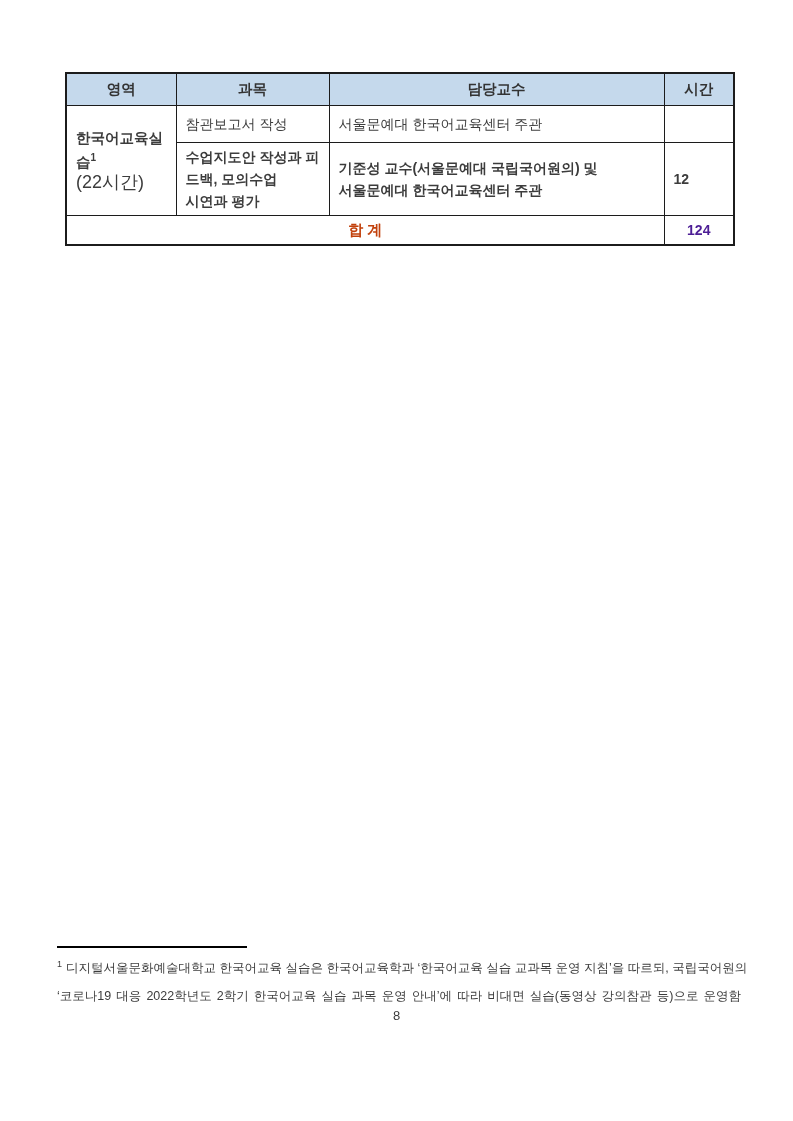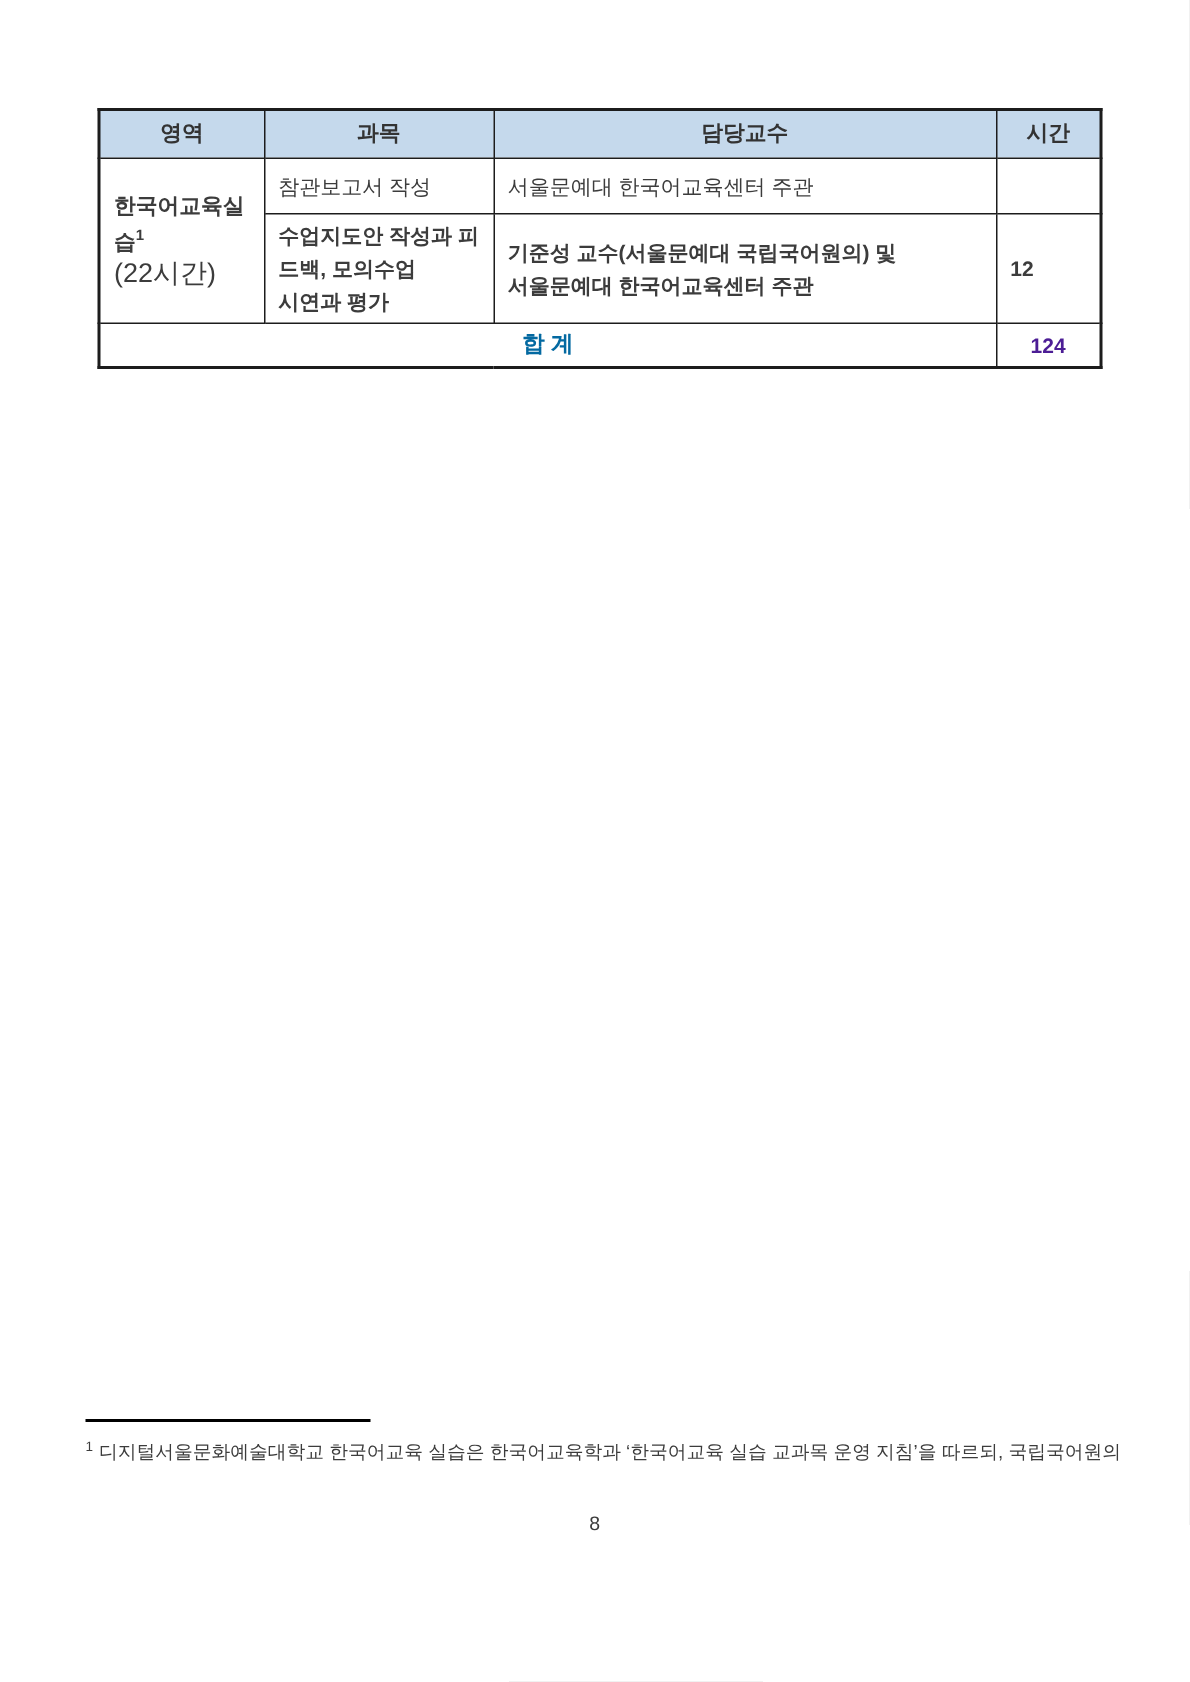--- a/index.html
+++ b/index.html
@@ -60,21 +60,21 @@
   .area-title sup { font-size: 10px; font-weight: bold; }
   .area-sub { font-size: 18px; line-height: 20px; }
 
   td.subject-cell, td.prof-cell { text-align: left; margin-left: 45px; }
   td.hours-cell { text-align: left; }
 
   td.total-label-cell {
     text-align: center;
     font-weight: bold;
     font-size: 15px;
-    color: #0369a1;
+    color: #c2410c;
   }
   td.total-value-cell {
     text-align: center;
     font-weight: bold;
     font-size: 14px;
     color: #4c1d95;
   }
 
   
   .footnote-separator {
@@ -154,17 +154,18 @@
       <td class="total-label-cell" colspan="3">합 계</td>
       <td class="total-value-cell">124</td>
     </tr>
   </tbody>
     </table>
 
   <div class="footnote-separator"></div>
 
   <div class="footnote">
     <div class="fn-line"><sup>1</sup><span>디지털서울문화예술대학교 한국어교육 실습은 한국어교육학과 ‘한국어교육 실습 교과목 운영 지침’을 따르되, 국립국어원의</span></div>
+    <div class="fn-line"><span>‘코로나19 대응 2022학년도 2학기 한국어교육 실습 과목 운영 안내’에 따라 비대면 실습(동영상 강의참관 등)으로 운영함</span></div>
   </div>
 
   <div class="page-number">8</div>
 
 </div>
 
 </body></html>

